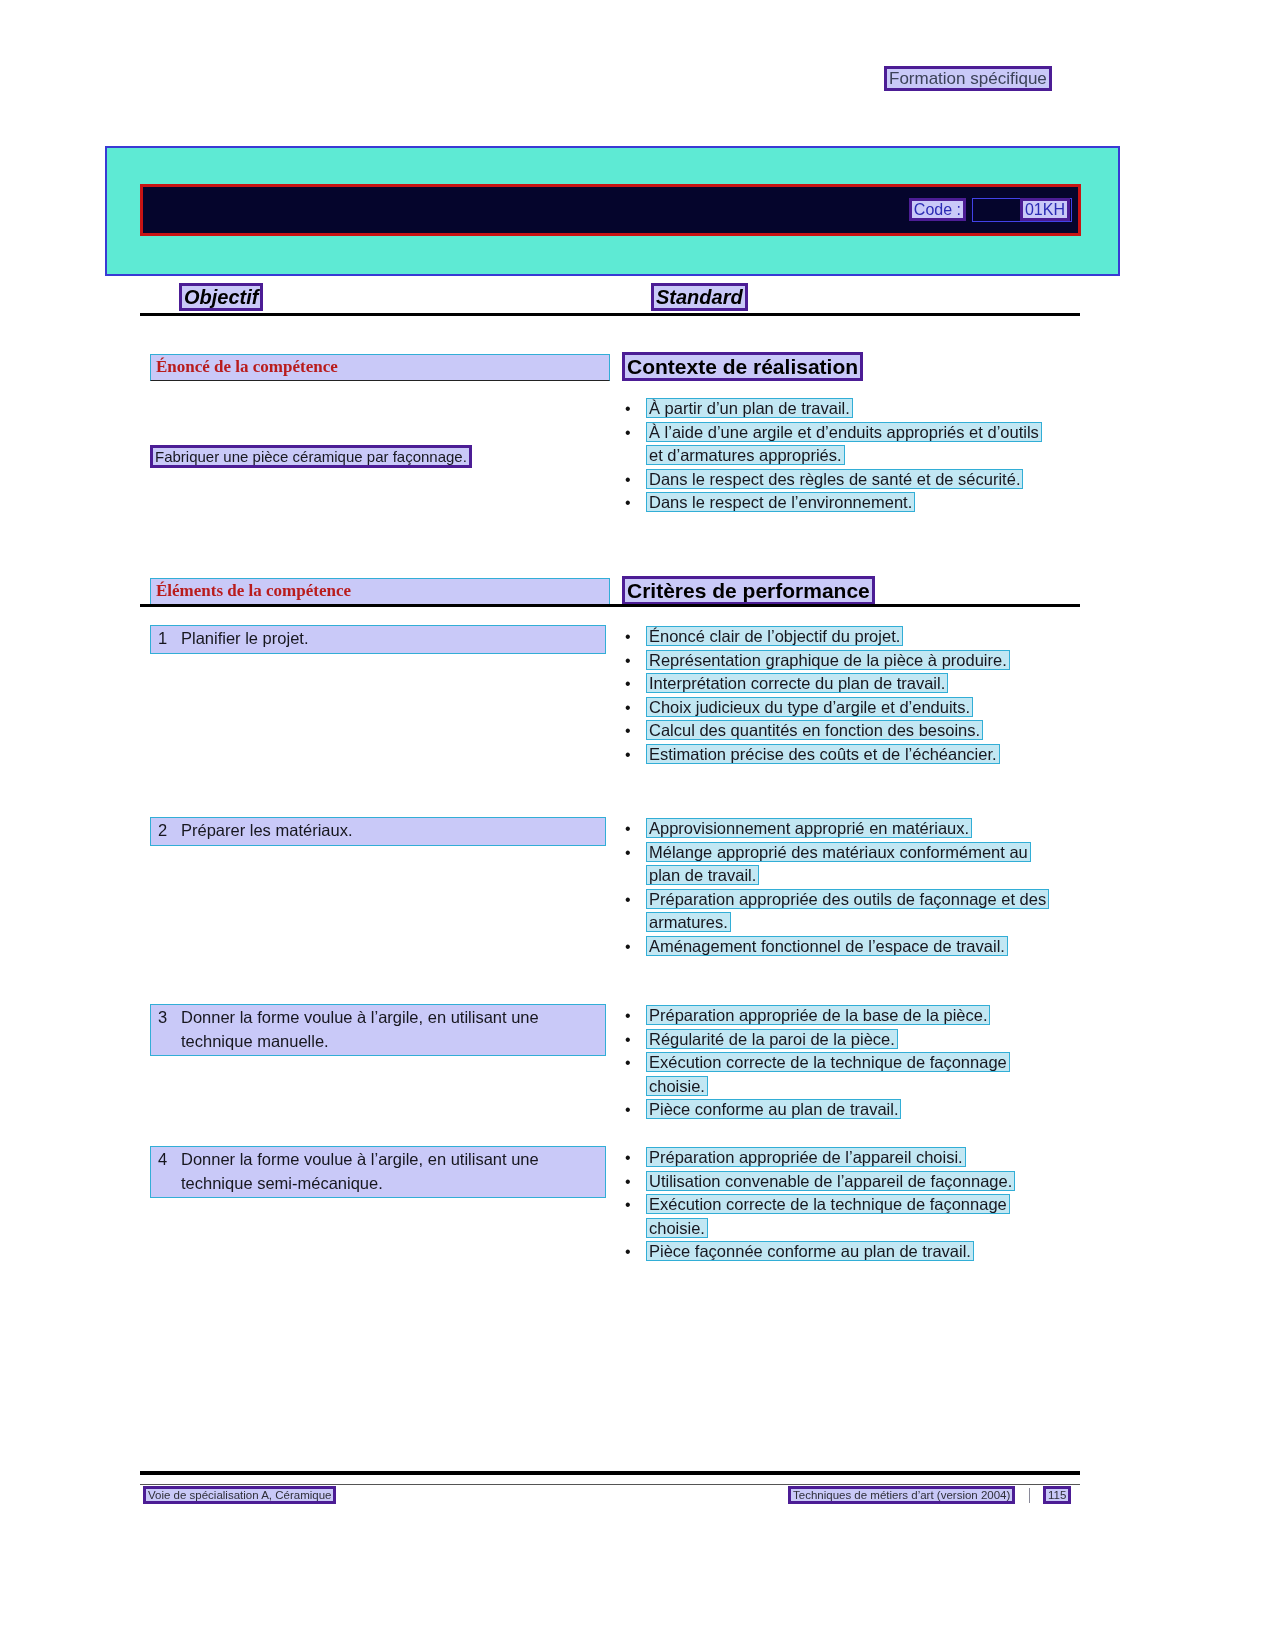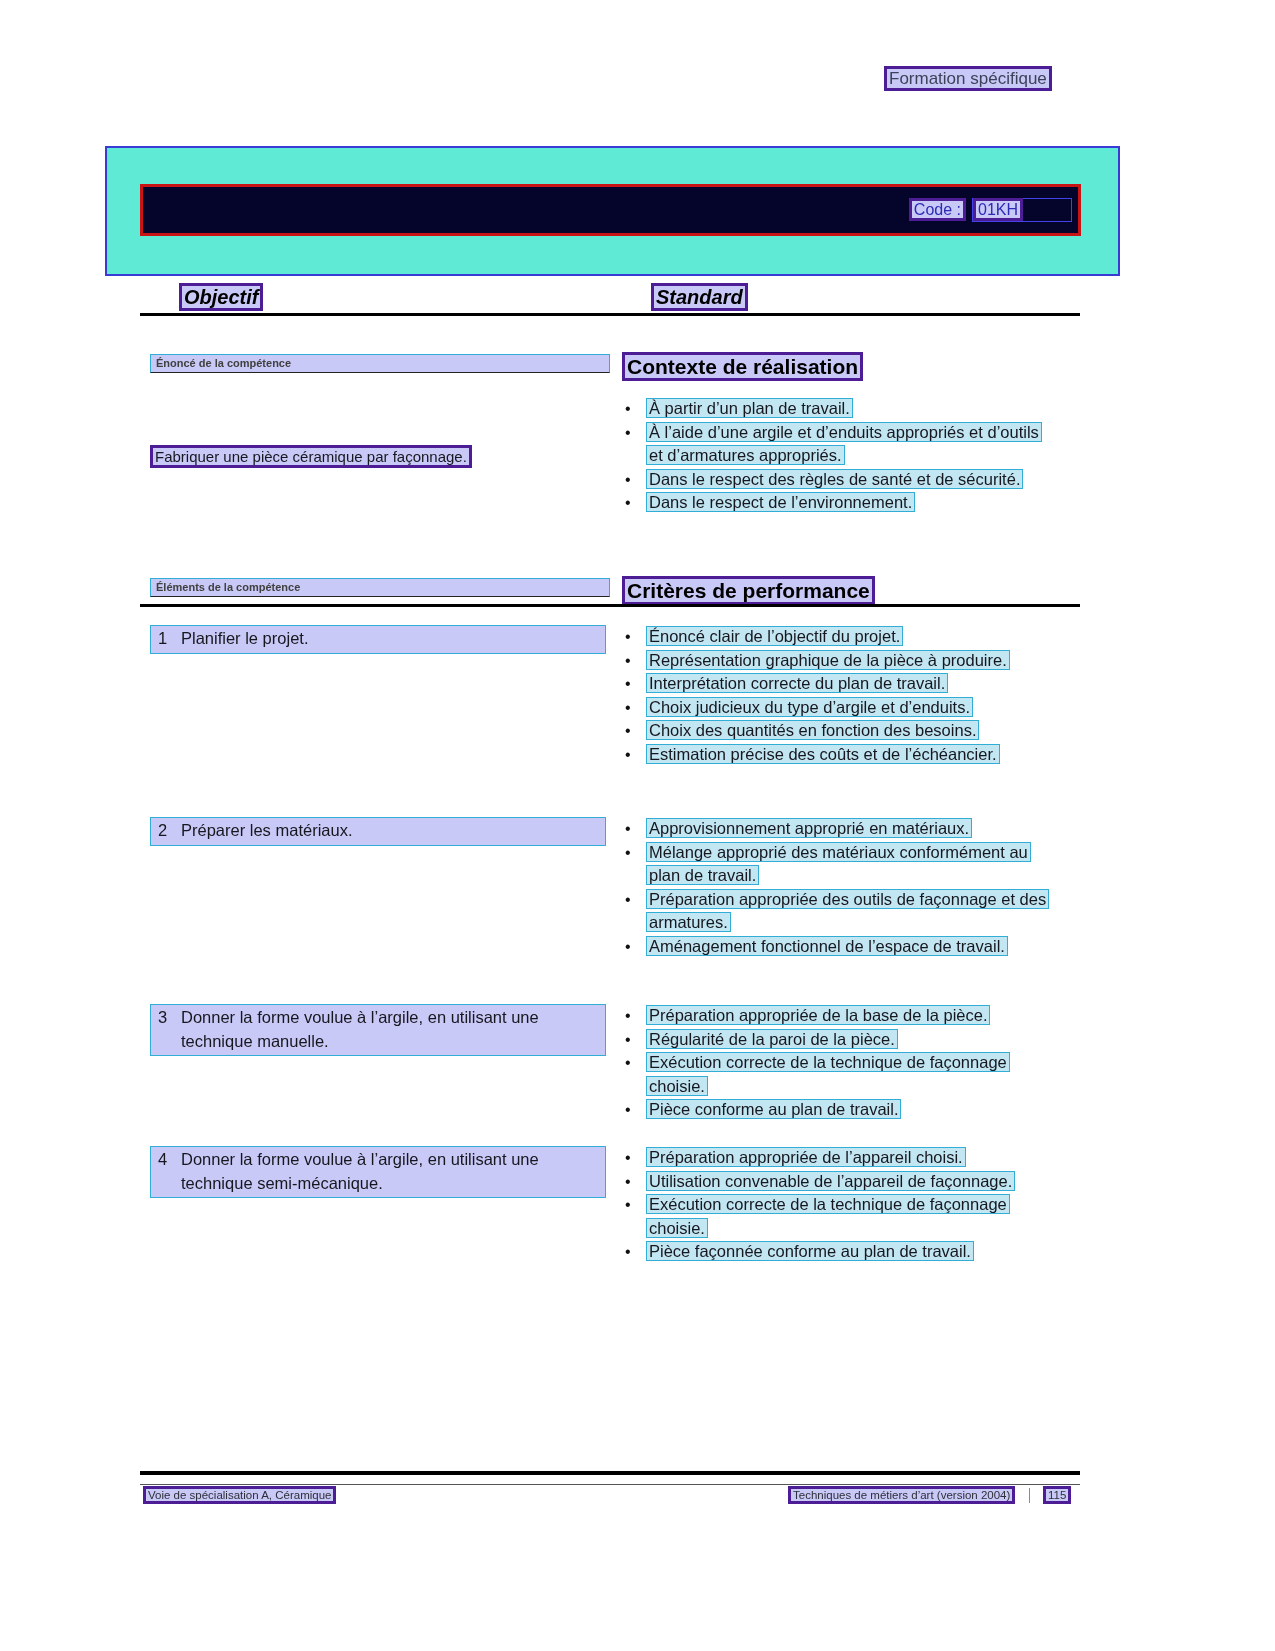--- a/index.html
+++ b/index.html
@@ -15,35 +15,35 @@
 
   .tag{position:absolute;left:884px;top:69px;font-size:17px;color:#3c4258;}
 
   .topbox{position:absolute;left:105px;top:146px;width:1015px;height:130px;
     background:#5eead4;border:2px solid #3a3ad4;box-sizing:border-box;}
   .banner{position:absolute;left:33px;top:36px;width:941px;height:52px;
     background:#05052c;border:3px solid #c81414;box-sizing:border-box;
     display:flex;align-items:center;justify-content:flex-end;padding-right:6px;gap:6px;}
   .code-label{font-size:16px;color:#2b2bb4;}
   .code-field{width:100px;height:24px;border:1px solid #4242e8;box-sizing:border-box;
-    display:flex;align-items:center;justify-content:flex-start;padding-right:1px;}
+    display:flex;align-items:center;justify-content:flex-end;padding-right:1px;}
   .code-value{font-size:16px;color:#2b2bb4;}
 
   .coltitle{position:absolute;top:286px;font-size:20px;font-weight:bold;font-style:italic;color:#000;padding-left:29px;}
   #t-objectif{left:150px;} #t-standard{left:622px;}
 
   .rule{position:absolute;left:140px;width:940px;background:#000;}
   #rule1{top:313px;height:3px;}
   #rule2{top:604px;height:3px;}
   #rule3{top:1471px;height:4px;}
   #rule4{top:1484px;height:1px;background:#555;}
 
-  .sech-left{position:absolute;left:150px;width:460px;font-size:11px;font-weight:bold;color:#404040;
+  .sech-left{position:absolute;left:150px;width:460px;font-size:17px;font-weight:bold;color:#b91c1c;
     background:#c9c9f8;border:1px solid #32aed6;border-bottom:1px solid #222;
-    padding:2px 4px 3px 5px;box-sizing:border-box;}
+    padding:2px 4px 3px 5px;box-sizing:border-box;font-family:Liberation Serif, serif;}
   #sec1hl{top:354px;} #sec2hl{top:578px;}
   .sech-right{position:absolute;left:622px;top:0;font-size:21px;font-weight:bold;color:#000;}
   #sec1hr{top:355px;} #sec2hr{top:579px;}
 
   .stmt{position:absolute;left:150px;top:397px;font-size:15px;line-height:23.6px;margin-top:48px;}
 
   .rcol{position:absolute;left:623px;width:427px;font-size:16.5px;line-height:23.6px;}
   #rcol-s1{top:397px;} #rcol-i1{top:625px;} #rcol-i2{top:817px;} #rcol-i3{top:1004px;} #rcol-i4{top:1146px;}
   .brow{position:relative;padding-left:23px;}
   .dot{position:absolute;left:2px;top:0;font-size:16px;color:#111;}
@@ -107,21 +107,21 @@
 
   <div class="litem" id="li1">
     <span class="num">1</span>
     <span>Planifier le projet.</span>
   </div>
   <div class="rcol" id="rcol-i1">
     <div class="brow"><span class="dot">•</span><span class="hlc">Énoncé clair de l’objectif du projet.</span></div>
     <div class="brow"><span class="dot">•</span><span class="hlc">Représentation graphique de la pièce à produire.</span></div>
     <div class="brow"><span class="dot">•</span><span class="hlc">Interprétation correcte du plan de travail.</span></div>
     <div class="brow"><span class="dot">•</span><span class="hlc">Choix judicieux du type d’argile et d’enduits.</span></div>
-    <div class="brow"><span class="dot">•</span><span class="hlc">Choix des quantités en fonction des besoins.</span></div>
+    <div class="brow"><span class="dot">•</span><span class="hlc">Calcul des quantités en fonction des besoins.</span></div>
     <div class="brow"><span class="dot">•</span><span class="hlc">Estimation précise des coûts et de l’échéancier.</span></div>
   </div>
 
   <div class="litem" id="li2">
     <span class="num">2</span>
     <span>Préparer les matériaux.</span>
   </div>
   <div class="rcol" id="rcol-i2">
     <div class="brow"><span class="dot">•</span><span class="hlc">Approvisionnement approprié en matériaux.</span></div>
     <div class="brow"><span class="dot">•</span><span class="hlc">Mélange approprié des matériaux conformément au plan de travail.</span></div>

